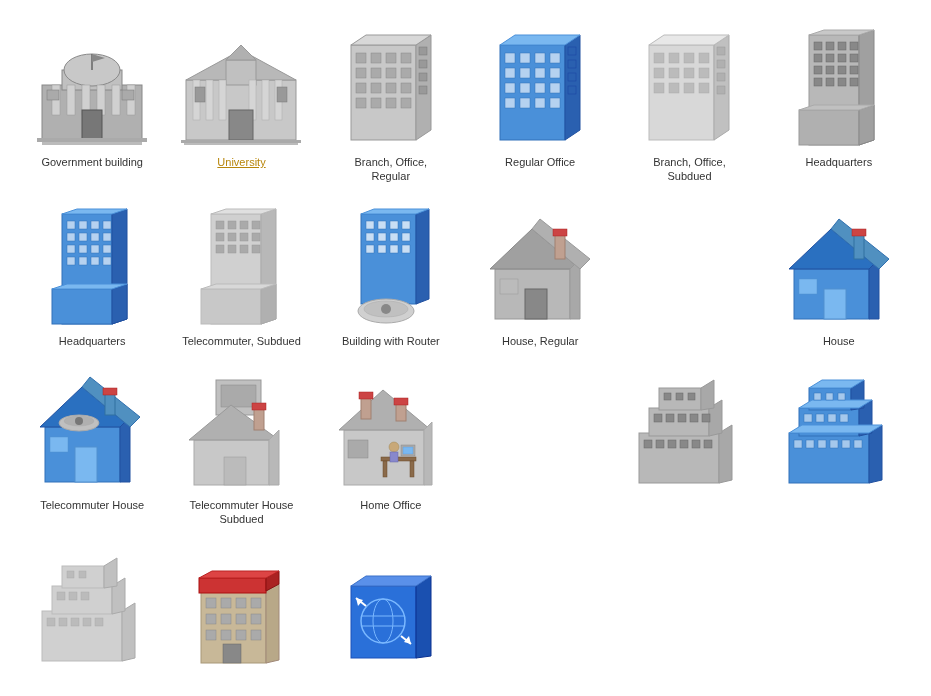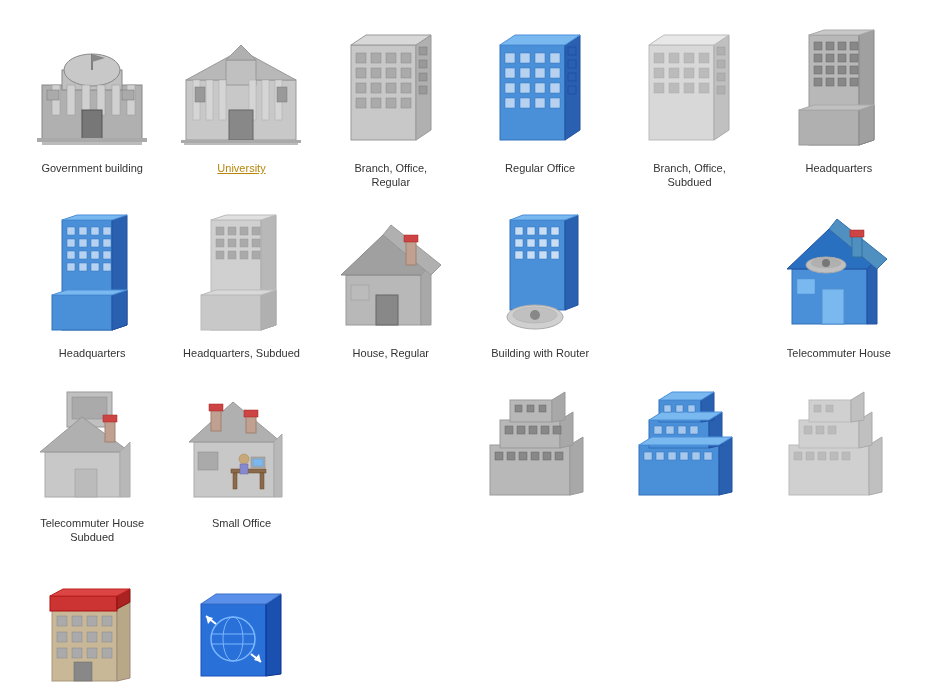--- a/index.html
+++ b/index.html
@@ -24,21 +24,20 @@
       padding: 5px;
     }
     .icon-area {
       width: 130px;
       height: 130px;
       display: flex;
       align-items: center;
       justify-content: center;
     }
     .label {
-      margin-top: 6px;
       font-size: 11px;
       color: #333;
       line-height: 1.3;
       max-width: 130px;
     }
     .label.highlighted {
       color: #b8860b;
       text-decoration: underline;
     }
 
@@ -296,45 +295,21 @@
         <rect x="56" y="24" width="8" height="8" fill="#aaa" stroke="#999" stroke-width="0.5"></rect>
         <rect x="20" y="36" width="8" height="8" fill="#aaa" stroke="#999" stroke-width="0.5"></rect>
         <rect x="32" y="36" width="8" height="8" fill="#aaa" stroke="#999" stroke-width="0.5"></rect>
         <rect x="44" y="36" width="8" height="8" fill="#aaa" stroke="#999" stroke-width="0.5"></rect>
         <rect x="56" y="36" width="8" height="8" fill="#aaa" stroke="#999" stroke-width="0.5"></rect>
         <rect x="5" y="80" width="60" height="35" fill="#c8c8c8" stroke="#bbb" stroke-width="1"></rect>
         <polygon points="65,80 80,75 80,110 65,115" fill="#b0b0b0" stroke="#aaa" stroke-width="1"></polygon>
         <polygon points="5,80 20,75 80,75 65,80" fill="#d8d8d8" stroke="#bbb" stroke-width="1"></polygon>
       </svg>
     </div>
-    <div class="label">Headquarters, Subdued</div>
-  </div>
-
-  <div class="item">
-    <div class="icon-area">
-      <svg width="110" height="110" viewBox="0 0 110 110">
-
-        <rect x="10" y="55" width="75" height="50" fill="#b8b8b8" stroke="#999" stroke-width="1"></rect>
-
-        <polygon points="5,55 47,15 95,55" fill="#a0a0a0" stroke="#888" stroke-width="1"></polygon>
-
-        <polygon points="85,55 95,45 95,105 85,105" fill="#a8a8a8" stroke="#999" stroke-width="1"></polygon>
-
-        <polygon points="95,55 105,45 55,5 47,15" fill="#b0b0b0" stroke="#999" stroke-width="1"></polygon>
-
-        <rect x="40" y="75" width="22" height="30" fill="#888" stroke="#666" stroke-width="1"></rect>
-
-        <rect x="15" y="65" width="18" height="15" fill="#bbb" stroke="#999" stroke-width="0.5"></rect>
-
-        <rect x="70" y="20" width="10" height="25" fill="#c0a090" stroke="#a08070" stroke-width="1"></rect>
-
-        <rect x="68" y="15" width="14" height="7" fill="#cc4444" stroke="#aa2222" stroke-width="0.5"></rect>
-      </svg>
-    </div>
-    <div class="label">House, Regular</div>
+    <div class="label">Telecommuter, Subdued</div>
   </div>
 
   <div class="item">
     <div class="icon-area">
       <svg width="100" height="120" viewBox="0 0 100 120">
 
         <rect x="20" y="5" width="55" height="90" fill="#4a90d9" stroke="#3070b9" stroke-width="1"></rect>
         <polygon points="75,5 88,0 88,90 75,95" fill="#2a60b0" stroke="#2050a0" stroke-width="1"></polygon>
         <polygon points="20,5 33,0 88,0 75,5" fill="#7ab8f0" stroke="#4a90d9" stroke-width="1"></polygon>
 
@@ -353,23 +328,69 @@
 
         <ellipse cx="45" cy="102" rx="28" ry="12" fill="#d0d0d0" stroke="#aaa" stroke-width="1"></ellipse>
         <ellipse cx="45" cy="100" rx="22" ry="8" fill="#c0c0c0" stroke="#aaa" stroke-width="0.5"></ellipse>
         <circle cx="45" cy="100" r="5" fill="#888"></circle>
       </svg>
     </div>
     <div class="label">Building with Router</div>
   </div>
 
   <div class="item">
+    <div class="icon-area">
+      <svg width="110" height="110" viewBox="0 0 110 110">
+
+        <rect x="10" y="55" width="75" height="50" fill="#b8b8b8" stroke="#999" stroke-width="1"></rect>
+
+        <polygon points="5,55 47,15 95,55" fill="#a0a0a0" stroke="#888" stroke-width="1"></polygon>
+
+        <polygon points="85,55 95,45 95,105 85,105" fill="#a8a8a8" stroke="#999" stroke-width="1"></polygon>
+
+        <polygon points="95,55 105,45 55,5 47,15" fill="#b0b0b0" stroke="#999" stroke-width="1"></polygon>
+
+        <rect x="40" y="75" width="22" height="30" fill="#888" stroke="#666" stroke-width="1"></rect>
+
+        <rect x="15" y="65" width="18" height="15" fill="#bbb" stroke="#999" stroke-width="0.5"></rect>
+
+        <rect x="70" y="20" width="10" height="25" fill="#c0a090" stroke="#a08070" stroke-width="1"></rect>
+
+        <rect x="68" y="15" width="14" height="7" fill="#cc4444" stroke="#aa2222" stroke-width="0.5"></rect>
+      </svg>
+    </div>
+    <div class="label">House, Regular</div>
+  </div>
+
+  <div class="item">
     <div class="icon-area"></div>
   </div>
 
+  <div class="item">
+    <div class="icon-area">
+      <svg width="110" height="110" viewBox="0 0 110 110">
+
+        <rect x="10" y="55" width="75" height="50" fill="#4a90d9" stroke="#3070b9" stroke-width="1"></rect>
+
+        <polygon points="5,55 47,15 95,55" fill="#2a70c0" stroke="#2050a0" stroke-width="1"></polygon>
+
+        <polygon points="85,55 95,45 95,105 85,105" fill="#2a60b0" stroke="#2050a0" stroke-width="1"></polygon>
+
+        <polygon points="95,55 105,45 55,5 47,15" fill="#5090c0" stroke="#3070b0" stroke-width="1"></polygon>
+
+        <rect x="40" y="75" width="22" height="30" fill="#7ab8f0" stroke="#5090d0" stroke-width="1"></rect>
+
+        <rect x="15" y="65" width="18" height="15" fill="#7ab8f0" stroke="#5090d0" stroke-width="0.5"></rect>
+
+        <rect x="70" y="20" width="10" height="25" fill="#5090c0" stroke="#3070a0" stroke-width="1"></rect>
+        <rect x="68" y="15" width="14" height="7" fill="#cc4444" stroke="#aa2222" stroke-width="0.5"></rect>
+      </svg>
+    </div>
+    <div class="label">House</div>
+  </div>
 
   <div class="item">
     <div class="icon-area">
       <svg width="110" height="115" viewBox="0 0 110 115">
 
         <rect x="8" y="52" width="75" height="55" fill="#4a90d9" stroke="#3070b9" stroke-width="1"></rect>
         <polygon points="3,52 45,12 93,52" fill="#2a70c0" stroke="#2050a0" stroke-width="1"></polygon>
         <polygon points="83,52 93,42 93,107 83,107" fill="#2a60b0" stroke="#2050a0" stroke-width="1"></polygon>
         <polygon points="93,52 103,42 53,2 45,12" fill="#5090c0" stroke="#3070b0" stroke-width="1"></polygon>
 
@@ -432,21 +453,21 @@
 
         <circle cx="58" cy="72" r="5" fill="#c8a878" stroke="#a08858" stroke-width="0.5"></circle>
         <rect x="54" y="77" width="8" height="10" fill="#8888cc" stroke="#6666aa" stroke-width="0.5"></rect>
 
         <rect x="65" y="70" width="14" height="11" fill="#aaa" stroke="#888" stroke-width="0.5"></rect>
         <rect x="67" y="72" width="10" height="7" fill="#7ab8f0" stroke="#5090d0" stroke-width="0.3"></rect>
 
         <rect x="12" y="65" width="20" height="18" fill="#aaa" stroke="#888" stroke-width="0.5"></rect>
       </svg>
     </div>
-    <div class="label">Small Office</div>
+    <div class="label">Home Office</div>
   </div>
 
   <div class="item">
     <div class="icon-area"></div>
   </div>
 
   <div class="item">
     <div class="icon-area">
       <svg width="110" height="110" viewBox="0 0 110 110">
 

